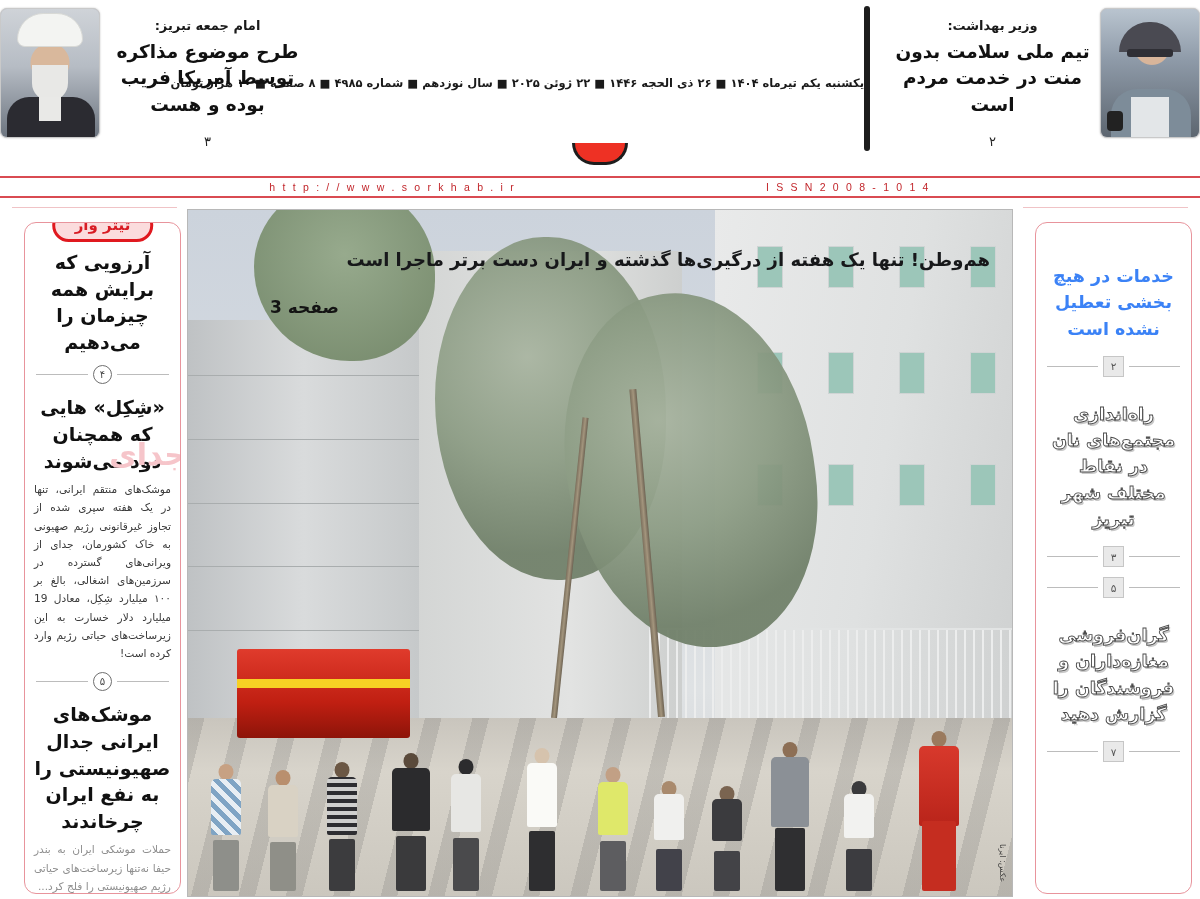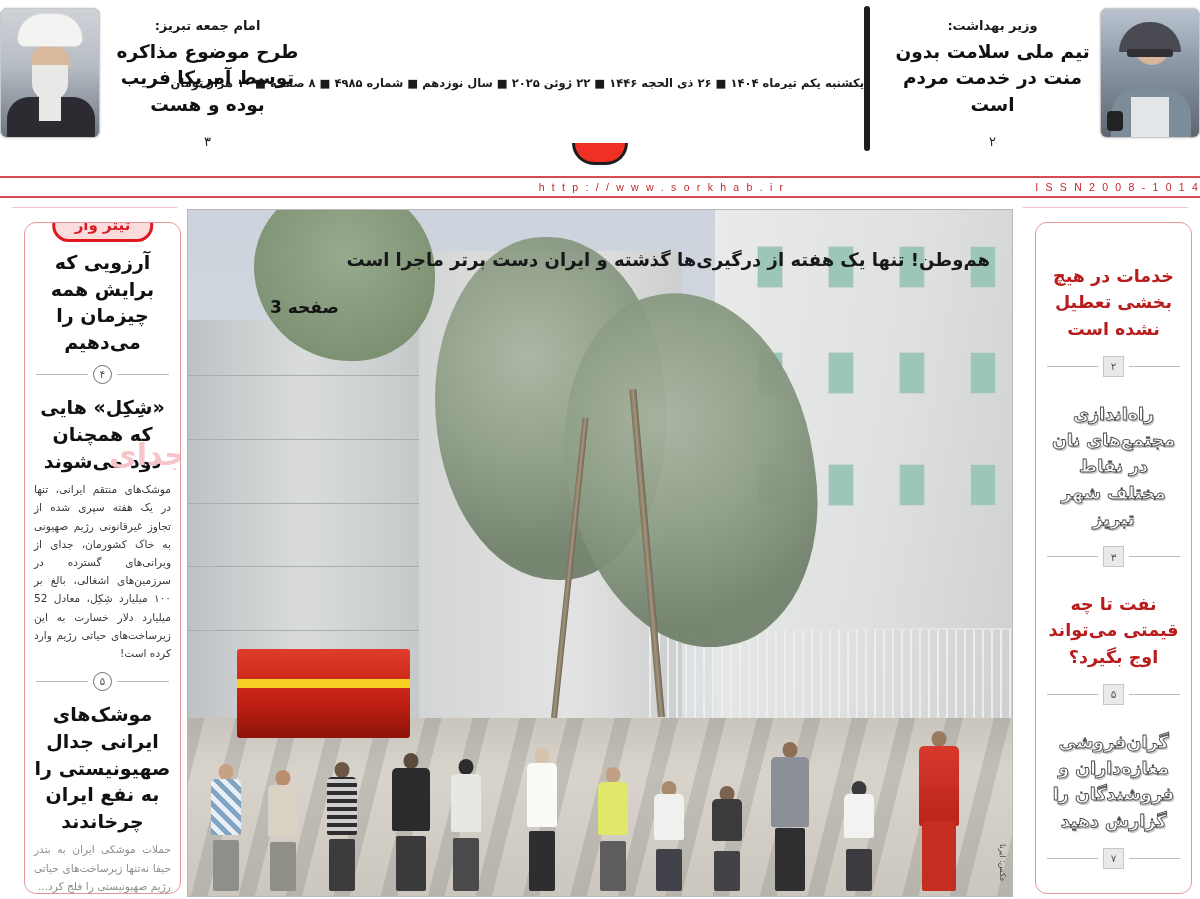--- a/index.html
+++ b/index.html
@@ -65,21 +65,21 @@
     border-radius: 0 0 26px 26px; z-index:3;
   }
   .dateline {
     margin-top:14px; font-size:11.5px; font-weight:bold; color:#1a1a1a;
     white-space:nowrap; letter-spacing:-.2px;
   }
   .rule-red-1 { position:absolute; top:176px; left:0; width:1200px; height:2px; background:#d94b52; }
   .rule-red-2 { position:absolute; top:196px; left:0; width:1200px; height:2px; background:#d94b52; }
   .urlrow {
     position:absolute; top:178px; left:0; width:1200px; height:18px;
-    display:flex; align-items:center; justify-content:flex-end; gap:250px;
+    display:flex; align-items:center; justify-content:center; gap:250px;
     direction:ltr;
   }
   .urlrow span {
     font-size:10.5px; color:#c2262b; letter-spacing:2.2px;
     font-family:"Liberation Sans", sans-serif;
   }
 
   
   .body-area {
     position:absolute; top:200px; left:0; width:1200px; height:699px;
@@ -128,21 +128,21 @@
     font-size:10.5px; color:#555;
   }
   .watermark {
     position:absolute; top:214px; right:-6px; width:120px; height:34px;
     font-size:30px; font-weight:bold; color:#f6c5ca; z-index:0;
     letter-spacing:2px; overflow:hidden; pointer-events:none;
   }
 
   
   .news-item { text-align:center; padding:14px 2px 4px 2px; }
-  .news-title { font-size:17.5px; font-weight:bold; color:#b91c1c; line-height:1.5; letter-spacing:-.4px; }
+  .news-title { font-size:17.5px; font-weight:bold; color:#3b82f6; line-height:1.5; letter-spacing:-.4px; }
   .news-title.hollow {
     color:#fff; -webkit-text-stroke:.9px #4a4a4a; text-shadow: 1.5px 1.5px 0 #c9c9c9;
   }
 
   
   .center-col { flex:1; padding-top:5px; }
   .photo-frame {
     position:relative; width:100%; height:688px;
     border:1px solid #b8b8b8; background:#c6ccd4; overflow:hidden;
     box-shadow: inset 0 0 0 4px #fff;
@@ -313,23 +313,20 @@
 
         <div class="news-item">
           <div class="news-title hollow">راه‌اندازی مجتمع‌های نان در نقاط مختلف شهر تبریز</div>
         </div>
         <div class="pagemark-row">
           <div class="ln"></div>
           <div class="square-num">۳</div>
           <div class="ln"></div>
         </div>
 
-        <div class="news-item">
-          <div class="news-title">نفت تا چه قیمتی می‌تواند اوج بگیرد؟</div>
-        </div>
         <div class="pagemark-row">
           <div class="ln"></div>
           <div class="square-num">۵</div>
           <div class="ln"></div>
         </div>
 
         <div class="news-item">
           <div class="news-title hollow">گران‌فروشی مغازه‌داران و فروشندگان را گزارش دهید</div>
         </div>
         <div class="pagemark-row">
@@ -469,21 +466,21 @@
         <div class="pagemark-row">
           <div class="ln"></div>
           <div class="circle-num">۴</div>
           <div class="ln"></div>
         </div>
 
         <div class="watermark">جدای</div>
 
         <div class="art">
           <div class="art-title">«شِکِل» هایی که همچنان دود می‌شوند</div>
-          <div class="art-body">موشک‌های منتقم ایرانی، تنها در یک هفته سپری شده از تجاوز غیرقانونی رژیم صهیونی به خاک کشورمان، جدای از ویرانی‌های گسترده در سرزمین‌های اشغالی، بالغ بر ۱۰۰ میلیارد شِکِل، معادل 52 میلیارد دلار خسارت به این زیرساخت‌های حیاتی رژیم وارد کرده است!</div>
+          <div class="art-body">موشک‌های منتقم ایرانی، تنها در یک هفته سپری شده از تجاوز غیرقانونی رژیم صهیونی به خاک کشورمان، جدای از ویرانی‌های گسترده در سرزمین‌های اشغالی، بالغ بر ۱۰۰ میلیارد شِکِل، معادل 19 میلیارد دلار خسارت به این زیرساخت‌های حیاتی رژیم وارد کرده است!</div>
         </div>
         <div class="pagemark-row">
           <div class="ln"></div>
           <div class="circle-num">۵</div>
           <div class="ln"></div>
         </div>
 
         <div class="art">
           <div class="art-title">موشک‌های ایرانی جدال صهیونیستی را به نفع ایران چرخاندند</div>
           <div class="art-body grey">حملات موشکی ایران به بندر حیفا نه‌تنها زیرساخت‌های حیاتی رژیم صهیونیستی را فلج کرد...</div>

